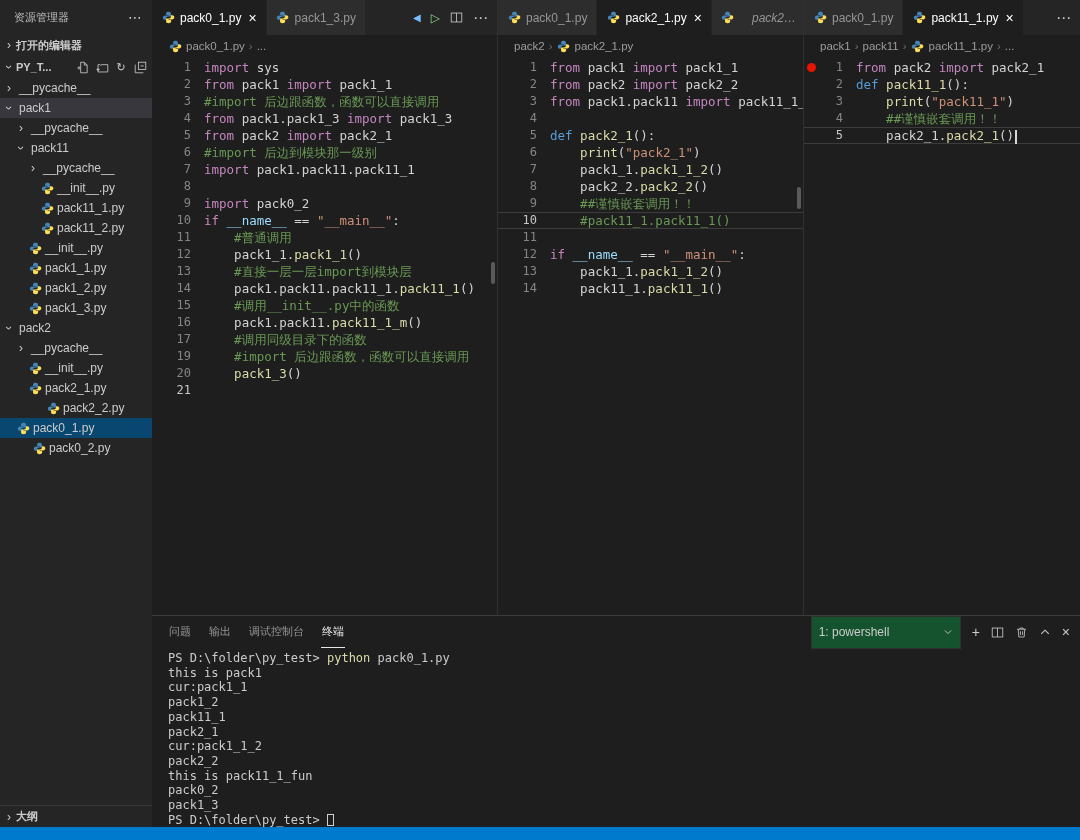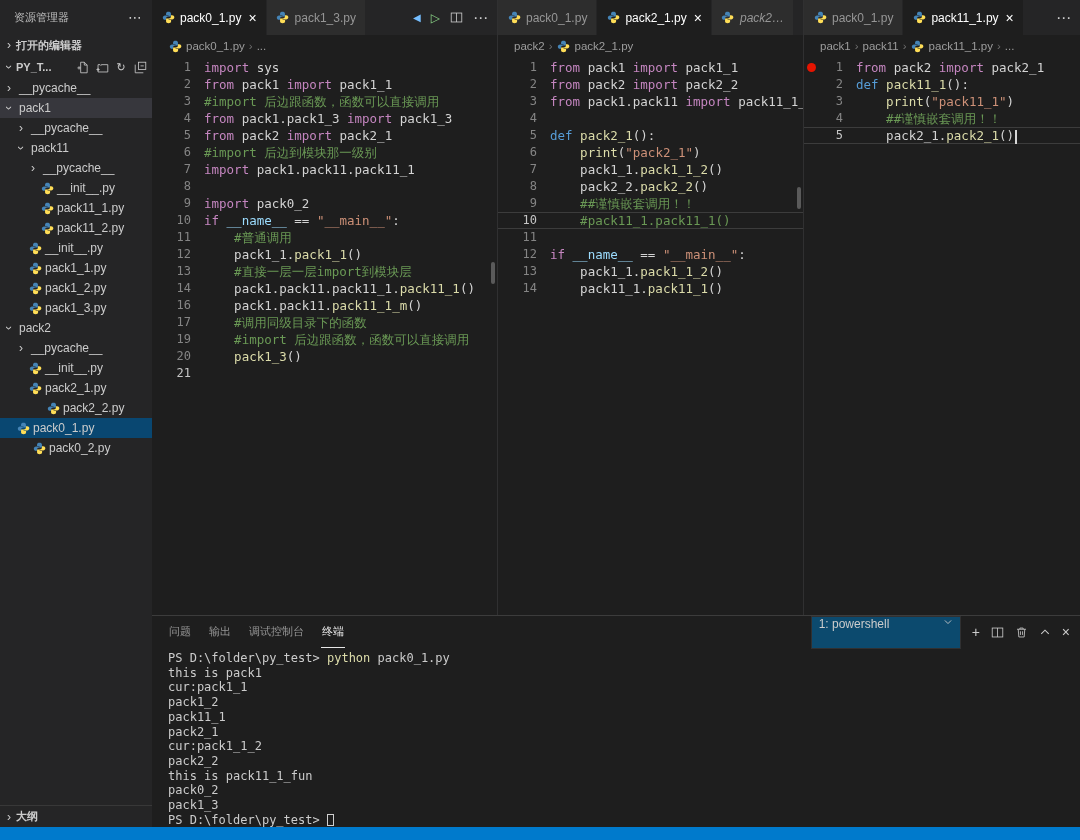--- a/index.html
+++ b/index.html
@@ -32,21 +32,21 @@
   .group { display:flex; flex-direction:column; min-width:0; background:#1e1e1e; border-left:1px solid #303031; position:relative; }
   .group.g0 { width:345px; flex:none; border-left:none; }
   .group.g1 { width:306px; flex:none; }
   .group.g2 { flex:1; }
 
   .tabbar { height:35px; flex:none; background:#252526; display:flex; align-items:stretch; overflow:hidden; }
   .tab { display:flex; align-items:center; padding:0 9px; background:#2d2d2d; color:#969696; font-size:12px; border-right:1px solid #252526; cursor:pointer; white-space:nowrap; }
   .tab.active { background:#1e1e1e; color:#ffffff; }
   .tab .pyicon { margin-right:5px; }
   .tab .close { margin-left:7px; font-size:14px; line-height:1; }
-  .tab.preview .tab-label { font-style:italic; }
+  .tab.preview .tab-label { font-style:italic;margin-left:12px; }
   .tab-actions { margin-left:auto; flex:none; display:flex; align-items:center; gap:10px; padding:0 9px; color:#cccccc; background:#252526; }
   .tab-actions .icon { display:inline-flex; align-items:center; justify-content:center; cursor:pointer; }
   .act-back { color:#75beff; font-size:10px; }
   .act-run  { color:#89d185; font-size:12px; }
   .act-more { font-size:15px; }
 
   .breadcrumb { height:22px; flex:none; display:flex; align-items:center; padding:0 16px; font-size:11.5px; color:#9d9d9d; gap:4px; white-space:nowrap; }
   .breadcrumb .sep { color:#6e6e6e; }
   .crumb { cursor:pointer; }
 
@@ -65,21 +65,21 @@
   .tok-pl  { color:var(--c-pl);  }
   .caret { display:inline-block; width:2px; height:14px; margin-left:1px; background:#d7d7d7; vertical-align:middle; }
   .vscroll { position:absolute; right:2px; width:4px; height:22px; border-radius:2px; background:#5a5a5a; }
 
   
   .panel { flex:1; min-height:0; border-top:1px solid #3c3c3c; background:#1e1e1e; display:flex; flex-direction:column; }
   .panel-header { height:32px; flex:none; display:flex; align-items:center; padding:0 10px 0 16px; }
   .ptab { font-size:11px; color:#969696; margin-right:16px; height:100%; display:flex; align-items:center; border-bottom:1px solid transparent; cursor:pointer; padding:0 1px; }
   .ptab.active { color:#e7e7e7; border-bottom-color:#e7e7e7; }
   .panel-right { margin-left:auto; display:flex; align-items:center; gap:11px; color:#cccccc; }
-  .shell-select { background:#0c4a6e; border:1px solid #303031; color:#cccccc; font-size:12px; height:33px; min-width:150px; padding:0 7px; display:flex; align-items:flex-start; justify-content:space-between; cursor:pointer; }
+  .shell-select { background:#14532d; border:1px solid #303031; color:#cccccc; font-size:12px; height:33px; min-width:150px; padding:0 7px; display:flex; align-items:center; justify-content:space-between; cursor:pointer; }
   .panel-right .icon { display:inline-flex; align-items:center; justify-content:center; cursor:pointer; font-size:14px; }
   .term { flex:1; min-height:0; overflow:hidden; padding:3px 0 0 16px; color:#cccccc;
     font-family:"DejaVu Sans Mono","Liberation Mono",monospace; font-size:12px; line-height:14.7px; white-space:pre; }
   .tseg-cmd { color:var(--c-cmd,#dcdcaa); }
   .term-caret { display:inline-block; width:7px; height:12px; border:1px solid #cfcfcf; vertical-align:-2px; }
 
   .statusbar { height:13px; flex:none; background:var(--c-accent,#007acc); }
 </style>
 </head>
 <body>
@@ -333,20 +333,21 @@
               <div class="cline"><span class="bpcol"></span><span class="lnum">5</span><span class="ctext"><span class="tok-kw">from</span><span class="tok-pl"> pack2 </span><span class="tok-kw">import</span><span class="tok-pl"> pack2_1</span></span></div>
               <div class="cline"><span class="bpcol"></span><span class="lnum">6</span><span class="ctext"><span class="tok-com">#import 后边到模块那一级别</span></span></div>
               <div class="cline"><span class="bpcol"></span><span class="lnum">7</span><span class="ctext"><span class="tok-kw">import</span><span class="tok-pl"> pack1.pack11.pack11_1</span></span></div>
               <div class="cline"><span class="bpcol"></span><span class="lnum">8</span><span class="ctext"></span></div>
               <div class="cline"><span class="bpcol"></span><span class="lnum">9</span><span class="ctext"><span class="tok-kw">import</span><span class="tok-pl"> pack0_2</span></span></div>
               <div class="cline"><span class="bpcol"></span><span class="lnum">10</span><span class="ctext"><span class="tok-kw">if</span><span class="tok-pl"> </span><span class="tok-var">__name__</span><span class="tok-pl"> == </span><span class="tok-str">"__main__"</span><span class="tok-pl">:</span></span></div>
               <div class="cline"><span class="bpcol"></span><span class="lnum">11</span><span class="ctext"><span class="tok-pl">    </span><span class="tok-com">#普通调用</span></span></div>
               <div class="cline"><span class="bpcol"></span><span class="lnum">12</span><span class="ctext"><span class="tok-pl">    pack1_1.</span><span class="tok-fn">pack1_1</span><span class="tok-pl">()</span></span></div>
               <div class="cline"><span class="bpcol"></span><span class="lnum">13</span><span class="ctext"><span class="tok-pl">    </span><span class="tok-com">#直接一层一层import到模块层</span></span></div>
               <div class="cline"><span class="bpcol"></span><span class="lnum">14</span><span class="ctext"><span class="tok-pl">    pack1.pack11.pack11_1.</span><span class="tok-fn">pack11_1</span><span class="tok-pl">()</span></span></div>
+              <div class="cline"><span class="bpcol"></span><span class="lnum">15</span><span class="ctext"><span class="tok-pl">    </span><span class="tok-com">#调用__init__.py中的函数</span></span></div>
               <div class="cline"><span class="bpcol"></span><span class="lnum">16</span><span class="ctext"><span class="tok-pl">    pack1.pack11.</span><span class="tok-fn">pack11_1_m</span><span class="tok-pl">()</span></span></div>
               <div class="cline"><span class="bpcol"></span><span class="lnum">17</span><span class="ctext"><span class="tok-pl">    </span><span class="tok-com">#调用同级目录下的函数</span></span></div>
               <div class="cline"><span class="bpcol"></span><span class="lnum">19</span><span class="ctext"><span class="tok-pl">    </span><span class="tok-com">#import 后边跟函数，函数可以直接调用</span></span></div>
               <div class="cline"><span class="bpcol"></span><span class="lnum">20</span><span class="ctext"><span class="tok-pl">    </span><span class="tok-fn">pack1_3</span><span class="tok-pl">()</span></span></div>
               <div class="cline curnum"><span class="bpcol"></span><span class="lnum">21</span><span class="ctext"></span></div>
               <div class="vscroll" style="top: 205px;"></div>
             </div>
           </div>
           <div class="group g1">
             <div class="tabbar">

